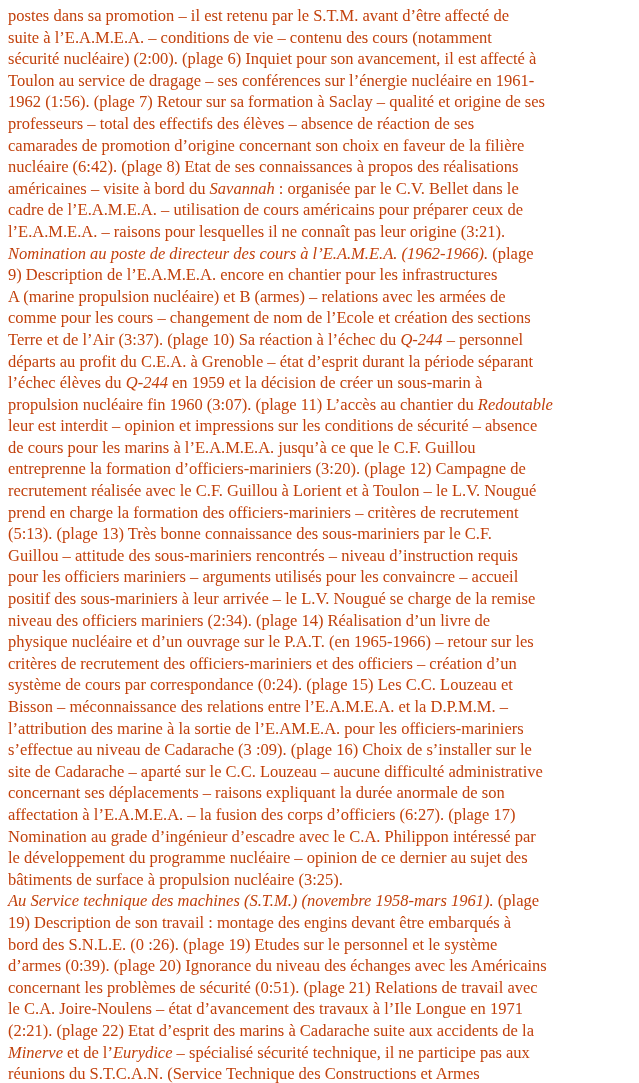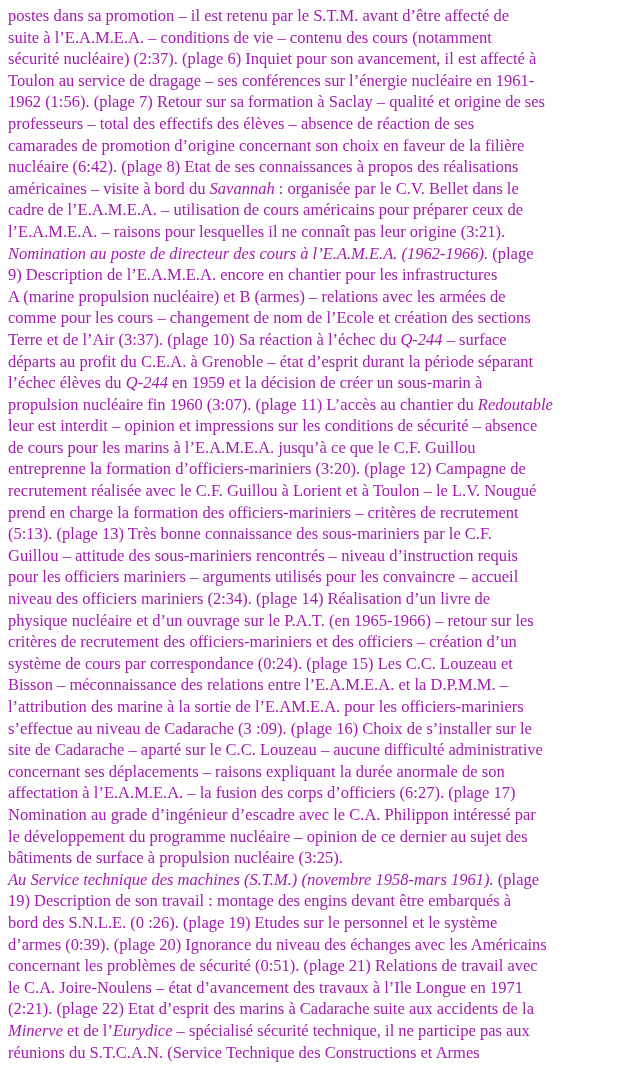--- a/index.html
+++ b/index.html
@@ -26,49 +26,50 @@
   .line {
     white-space: pre;
   }
   .line em {
     font-style: italic;
   }
 </style>
 </head>
 <body style="background: rgb(255, 255, 255);">
 
-<main class="page" style="color: #a21caf; border-radius: 19px;">
+<main class="page" style="color: #c2410c; border-radius: 19px;">
   <div id="text-block">
       <div class="line"><span>postes dans sa promotion – il est retenu par le S.T.M. avant d’être affecté de</span></div>
       <div class="line"><span>suite à l’E.A.M.E.A. – conditions de vie – contenu des cours (notamment</span></div>
-      <div class="line"><span>sécurité nucléaire) (2:37). (plage 6) Inquiet pour son avancement, il est affecté à</span></div>
+      <div class="line"><span>sécurité nucléaire) (2:00). (plage 6) Inquiet pour son avancement, il est affecté à</span></div>
       <div class="line"><span>Toulon au service de dragage – ses conférences sur l’énergie nucléaire en 1961-</span></div>
       <div class="line"><span>1962 (1:56). (plage 7) Retour sur sa formation à Saclay – qualité et origine de ses</span></div>
       <div class="line"><span>professeurs – total des effectifs des élèves – absence de réaction de ses</span></div>
       <div class="line"><span>camarades de promotion d’origine concernant son choix en faveur de la filière</span></div>
       <div class="line"><span>nucléaire (6:42). (plage 8) Etat de ses connaissances à propos des réalisations</span></div>
       <div class="line"><span>américaines – visite à bord du </span><em>Savannah</em><span> : organisée par le C.V. Bellet dans le</span></div>
       <div class="line"><span>cadre de l’E.A.M.E.A. – utilisation de cours américains pour préparer ceux de</span></div>
       <div class="line"><span>l’E.A.M.E.A. – raisons pour lesquelles il ne connaît pas leur origine (3:21).</span></div>
       <div class="line"><em>Nomination au poste de directeur des cours à l’E.A.M.E.A. (1962-1966).</em><span> (plage</span></div>
       <div class="line"><span>9) Description de l’E.A.M.E.A. encore en chantier pour les infrastructures</span></div>
       <div class="line"><span>A (marine propulsion nucléaire) et B (armes) – relations avec les armées de</span></div>
       <div class="line"><span>comme pour les cours – changement de nom de l’Ecole et création des sections</span></div>
-      <div class="line"><span>Terre et de l’Air (3:37). (plage 10) Sa réaction à l’échec du </span><em>Q-244</em><span> – surface</span></div>
+      <div class="line"><span>Terre et de l’Air (3:37). (plage 10) Sa réaction à l’échec du </span><em>Q-244</em><span> – personnel</span></div>
       <div class="line"><span>départs au profit du C.E.A. à Grenoble – état d’esprit durant la période séparant</span></div>
       <div class="line"><span>l’échec élèves du </span><em>Q-244</em><span> en 1959 et la décision de créer un sous-marin à</span></div>
       <div class="line"><span>propulsion nucléaire fin 1960 (3:07). (plage 11) L’accès au chantier du </span><em>Redoutable</em></div>
       <div class="line"><span>leur est interdit – opinion et impressions sur les conditions de sécurité – absence</span></div>
       <div class="line"><span>de cours pour les marins à l’E.A.M.E.A. jusqu’à ce que le C.F. Guillou</span></div>
       <div class="line"><span>entreprenne la formation d’officiers-mariniers (3:20). (plage 12) Campagne de</span></div>
       <div class="line"><span>recrutement réalisée avec le C.F. Guillou à Lorient et à Toulon – le L.V. Nougué</span></div>
       <div class="line"><span>prend en charge la formation des officiers-mariniers – critères de recrutement</span></div>
       <div class="line"><span>(5:13). (plage 13) Très bonne connaissance des sous-mariniers par le C.F.</span></div>
       <div class="line"><span>Guillou – attitude des sous-mariniers rencontrés – niveau d’instruction requis</span></div>
       <div class="line"><span>pour les officiers mariniers – arguments utilisés pour les convaincre – accueil</span></div>
+      <div class="line"><span>positif des sous-mariniers à leur arrivée – le L.V. Nougué se charge de la remise</span></div>
       <div class="line"><span>niveau des officiers mariniers (2:34). (plage 14) Réalisation d’un livre de</span></div>
       <div class="line"><span>physique nucléaire et d’un ouvrage sur le P.A.T. (en 1965-1966) – retour sur les</span></div>
       <div class="line"><span>critères de recrutement des officiers-mariniers et des officiers – création d’un</span></div>
       <div class="line"><span>système de cours par correspondance (0:24). (plage 15) Les C.C. Louzeau et</span></div>
       <div class="line"><span>Bisson – méconnaissance des relations entre l’E.A.M.E.A. et la D.P.M.M. –</span></div>
       <div class="line"><span>l’attribution des marine à la sortie de l’E.AM.E.A. pour les officiers-mariniers</span></div>
       <div class="line"><span>s’effectue au niveau de Cadarache (3 :09). (plage 16) Choix de s’installer sur le</span></div>
       <div class="line"><span>site de Cadarache – aparté sur le C.C. Louzeau – aucune difficulté administrative</span></div>
       <div class="line"><span>concernant ses déplacements – raisons expliquant la durée anormale de son</span></div>
       <div class="line"><span>affectation à l’E.A.M.E.A. – la fusion des corps d’officiers (6:27). (plage 17)</span></div>

